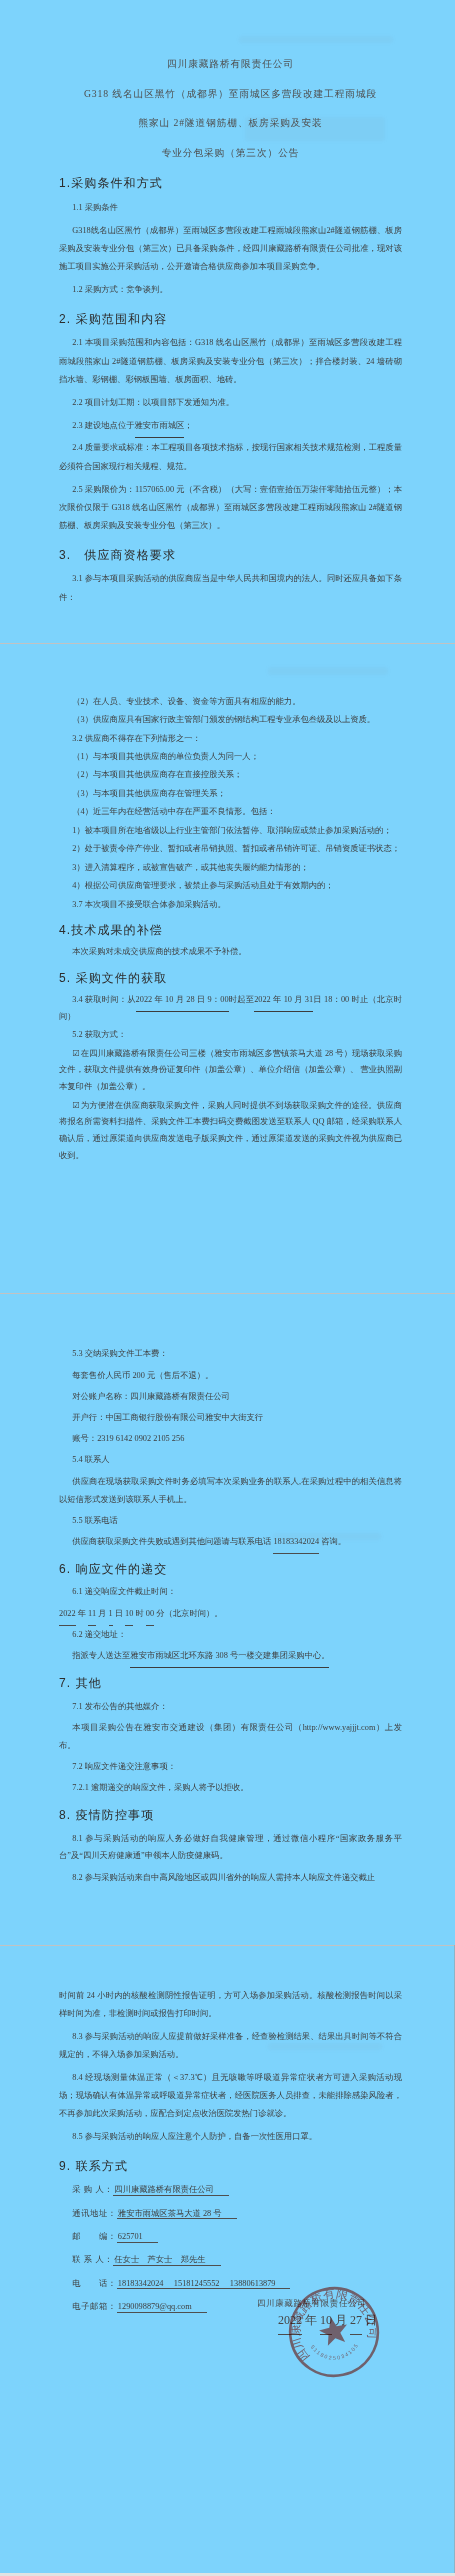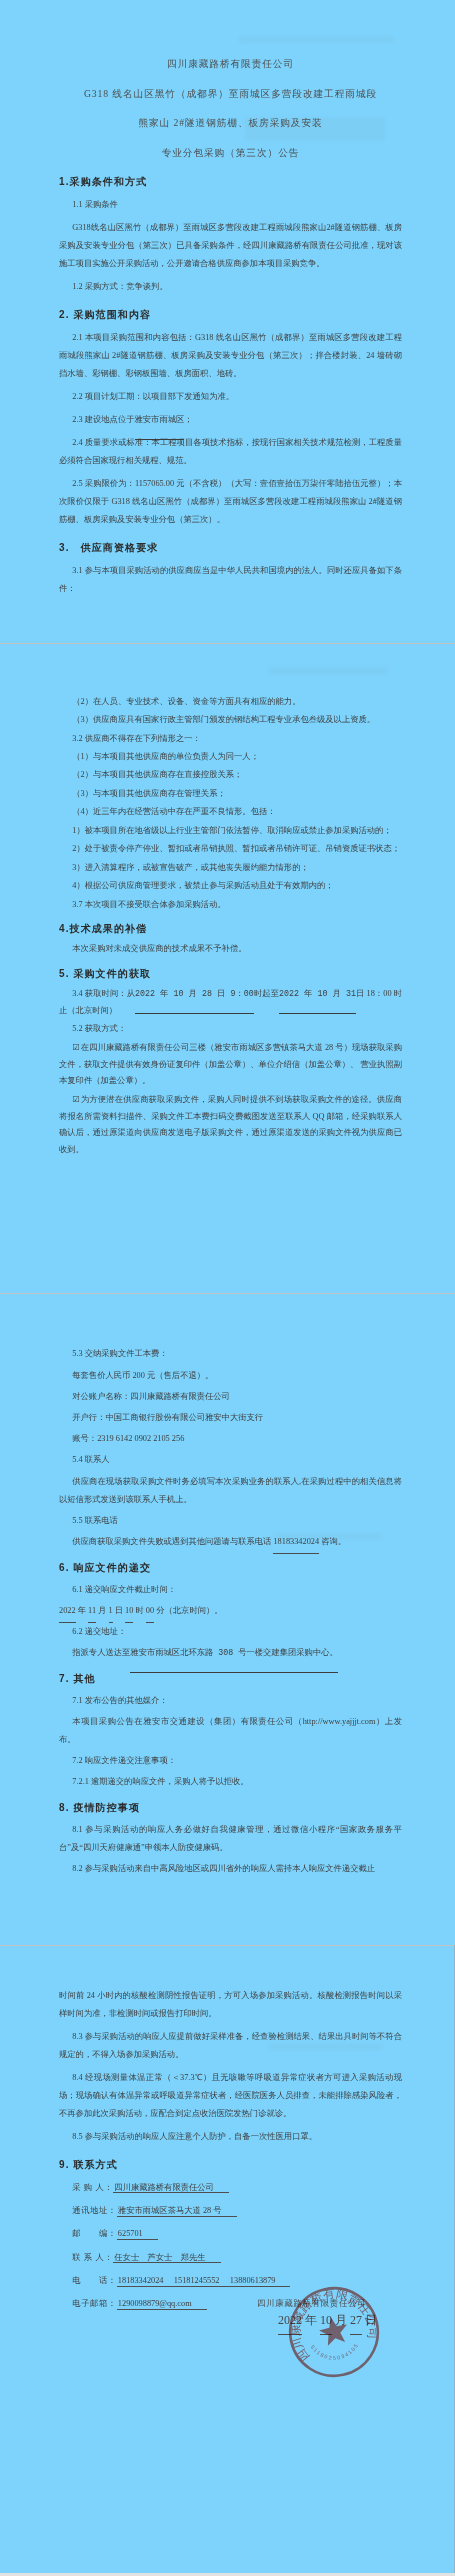--- a/index.html
+++ b/index.html
@@ -11,30 +11,30 @@
   .page{position:relative;box-sizing:border-box;width:456px;overflow:hidden;
         padding-left:59px;padding-right:54px;}
   .page + .page{border-top:0.6px solid #c2c2c2;}
   .page1{height:643px;padding-top:57px;}
   .page2{height:650px;padding-top:48px;}
   .page3{height:652px;padding-top:48px;}
   .page4{height:631px;padding-top:36px;}
 
   .doc-title p{margin:0 0 15px;text-align:center;font-size:9.7px;line-height:1.5;
                color:#4d4d4d;letter-spacing:0.9px;}
-  h2{font-family:"Liberation Sans", sans-serif;font-weight:700;font-size:10px;
+  h2{font-family:"Liberation Sans", sans-serif;font-weight:400;font-size:12px;
      color:#2c2c2c;letter-spacing:1.1px;margin:11.4px 0 6.3px;line-height:1.45;}
   p{font-size:8.3px;line-height:2.2;margin:4.6px 0;text-align:justify;}
   .ind{text-indent:1.6em;}
   .page2 p{line-height:2.02;margin:1.7px 0;}
   .page2 h2{margin:9px 0 4.6px;}
   .page3 p{line-height:2.15;margin:3.4px 0;}
   .page3 h2{margin:10.2px 0 5.1px;}
   .ul{border-bottom:0.6px solid #4c4c4c;padding-bottom:7px;}
-  .ul-strong{border-bottom:0.9px solid #3c3c3c;padding-bottom:15px;font-family:Liberation Mono, monospace;}
+  .ul-strong{border-bottom:0.9px solid #3c3c3c;padding-bottom:7px;}
   .ul-val{border-bottom:0.6px solid #4f4f4f;padding:0 15px 0.6px 1.1px;}
   .chk{margin-right:1.1px;}
   .field{margin:5.1px 0;}
   .field .lbl{letter-spacing:0.6px;}
 
   .sig-company{position:absolute;left:257px;top:352px;font-size:8.5px;color:#4b4b4b;
                letter-spacing:0.6px;white-space:nowrap;}
   .sig-date{position:absolute;left:278px;top:366px;font-size:12px;color:#474747;
             white-space:nowrap;text-align:center;}
   .stamp{position:absolute;left:285px;top:337px;mix-blend-mode:multiply;}

